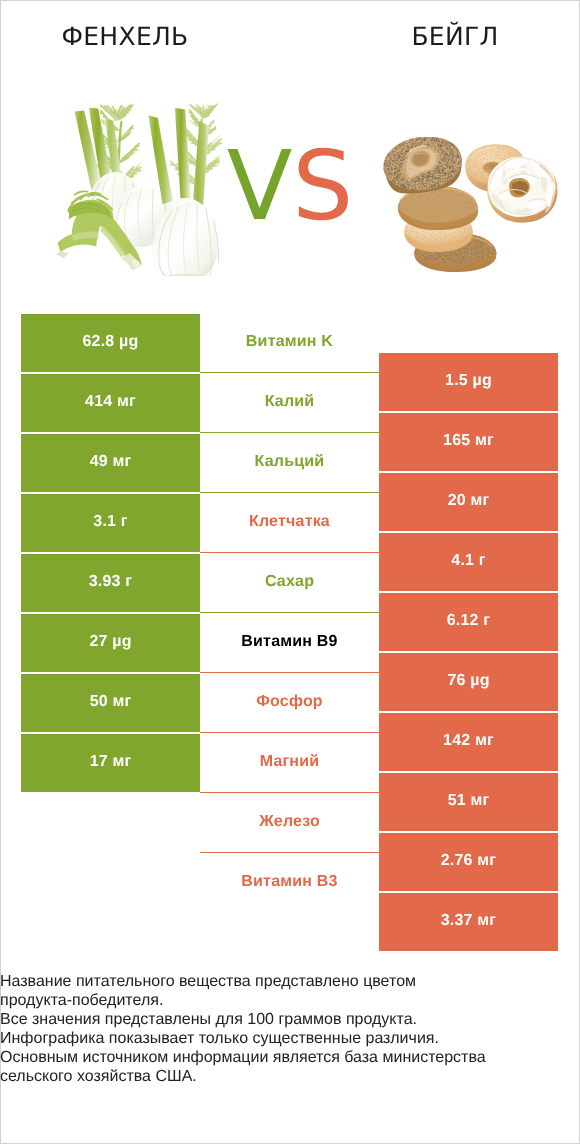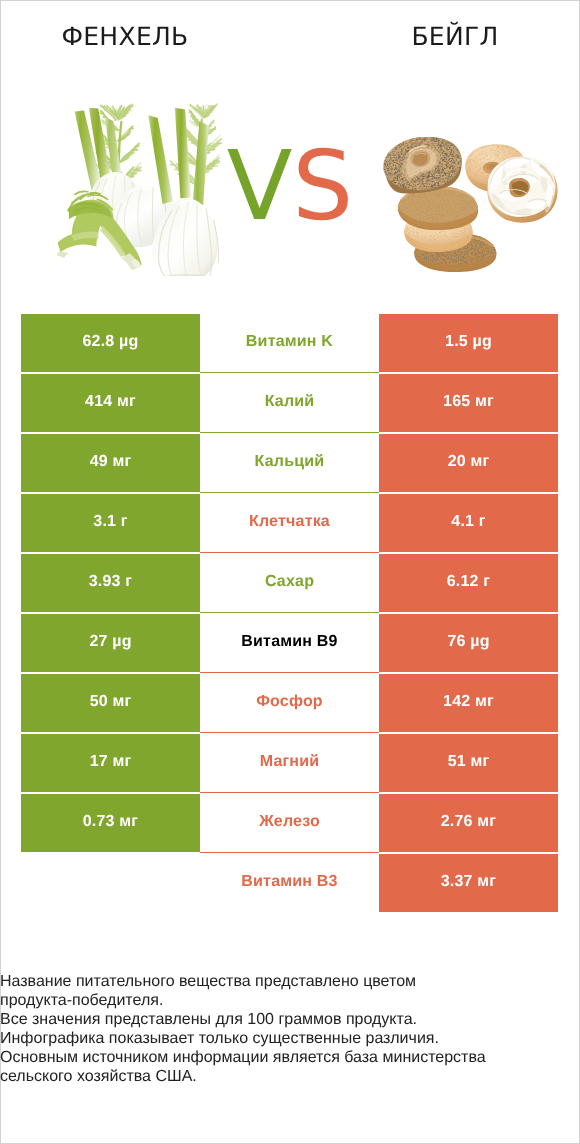--- a/index.html
+++ b/index.html
@@ -21,21 +21,21 @@
   #img-left{position:absolute;left:51px;top:100px;}
   #img-right{position:absolute;left:369px;top:137px;}
 
   .table{position:absolute;left:21px;top:314px;width:537px;}
   .row{position:relative;height:60px;}
   .cell{position:absolute;top:0;height:58.4px;display:flex;align-items:center;
         justify-content:center;font-size:16px;font-weight:bold;
         font-family:"Liberation Sans",sans-serif;letter-spacing:0.2px;
         padding-bottom:3px;box-sizing:border-box;}
   .left{left:0;width:179px;color:#fff;background:#80a62d;}
-  .right{left:358px;width:179px;color:#fff;background:#e2694a;}
+  .right{left:358px;width:179px;color:#fff;background:#e2694a;margin-top:39px;}
   .mid{left:179px;width:179px;background:#fff;}
   .sep{position:absolute;left:179px;width:179px;top:58.4px;height:1.1px;}
 
   .footer{position:absolute;left:0;top:973px;width:580px;
           font-family:"Liberation Sans",sans-serif;
           font-size:16px;color:#222222;line-height:18.9px;}
 </style>
 </head>
 <body>
 
@@ -1073,21 +1073,20 @@
         <div class="cell right">142 мг</div>
         <div class="sep" style="background: rgb(226, 105, 74);"></div>
       </div>
       <div class="row">
         <div class="cell left">17 мг</div>
         <div class="cell mid" style="color: rgb(226, 105, 74);">Магний</div>
         <div class="cell right">51 мг</div>
         <div class="sep" style="background: rgb(226, 105, 74);"></div>
       </div>
       <div class="row">
-        <div class="cell left">0.73 мг</div>
         <div class="cell mid" style="color: rgb(226, 105, 74);">Железо</div>
         <div class="cell right">2.76 мг</div>
         <div class="sep" style="background: rgb(226, 105, 74);"></div>
       </div>
       <div class="row">
         <div class="cell mid" style="color: rgb(226, 105, 74);">Витамин B3</div>
         <div class="cell right">3.37 мг</div>
       </div>
     </div>
   <div class="footer" id="footer">

